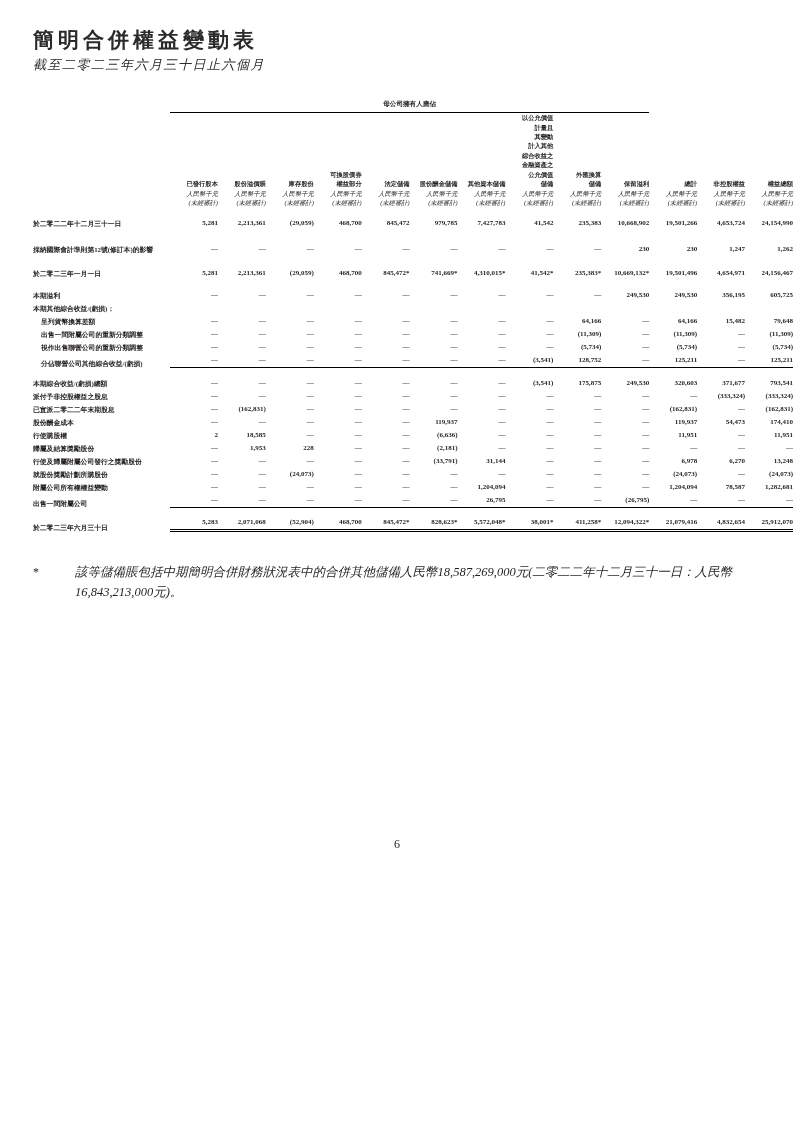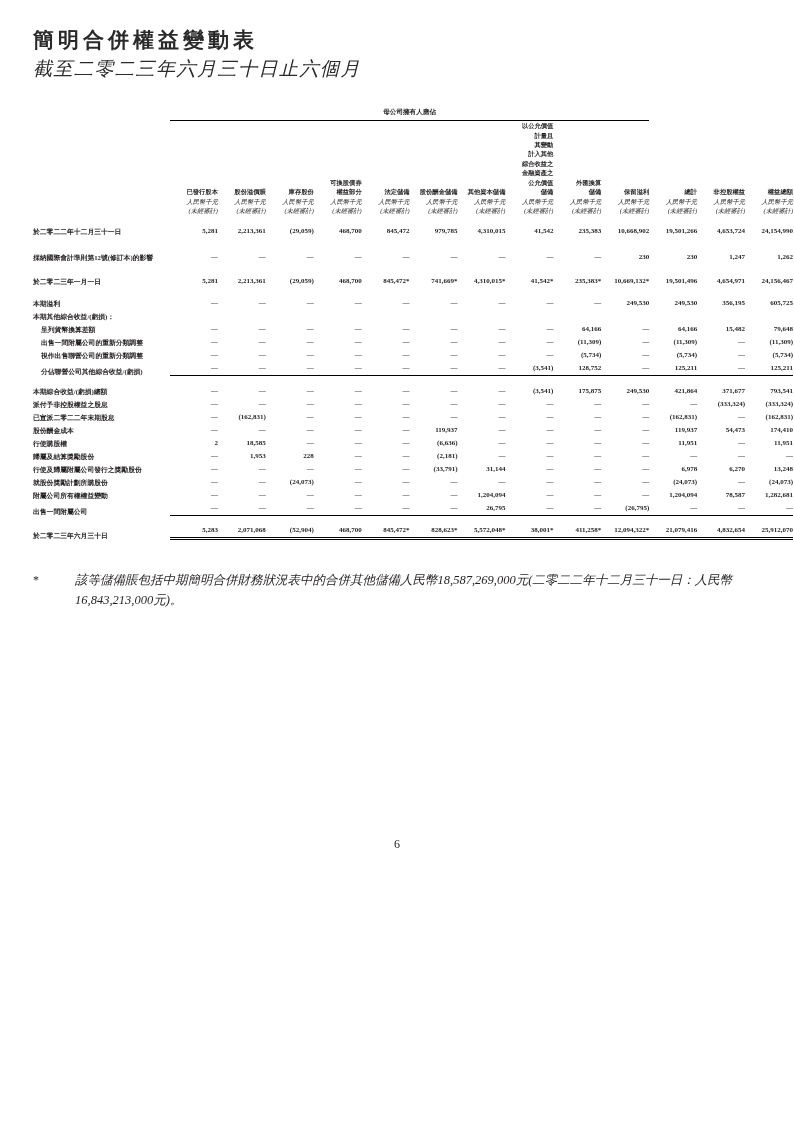--- a/index.html
+++ b/index.html
@@ -3,21 +3,21 @@
 <meta charset="utf-8">
 <style>
   html,body{margin:0;padding:0;background:#fff;}
   .page{position:relative;width:794px;height:890px;background:#fff;overflow:hidden;
         font-family:"Liberation Serif",serif;color:#231f20;}
   .content{padding:28px 0 0 33px;}
 
   
   .doc-title{font-family:"DejaVu Sans","Liberation Sans",sans-serif;font-weight:bold;
              font-size:21px;letter-spacing:4px;color:#2a2a2a;line-height:1.15;}
-  .doc-subtitle{font-style:italic;font-size:19px;letter-spacing:1.5px;margin-top:4px;color:#2a2a2a;}
+  .doc-subtitle{font-style:italic;font-size:13px;letter-spacing:1.5px;margin-top:4px;color:#2a2a2a;}
 
   
   .tbl{width:760px;margin-top:26px;}
   .trow{display:grid;grid-template-columns:137px repeat(13,1fr);align-items:end;}
   .span-head{grid-column:2/12;text-align:center;font-size:6.6px;font-weight:bold;
              border-bottom:1.4px solid #000;padding-bottom:3px;}
   .hcell{display:flex;flex-direction:column;justify-content:flex-end;align-items:flex-end;
          font-size:6.3px;line-height:1.5;text-align:right;}
   .hcell .t{font-weight:bold;white-space:nowrap;}
   .hcell .u,.hcell .a{font-style:italic;white-space:nowrap;}
@@ -128,21 +128,21 @@
         </div>
       <div id="tbody">
           <div class="trow" style="margin-bottom: 17px; margin-top: 11px;">
             <div class="labelcell">於二零二二年十二月三十一日</div>
             <div class="vcell">5,281</div>
             <div class="vcell">2,213,361</div>
             <div class="vcell">(29,059)</div>
             <div class="vcell">468,700</div>
             <div class="vcell">845,472</div>
             <div class="vcell">979,785</div>
-            <div class="vcell">4,310,015</div>
+            <div class="vcell">7,427,783</div>
             <div class="vcell">41,542</div>
             <div class="vcell">235,383</div>
             <div class="vcell">10,668,902</div>
             <div class="vcell">19,501,266</div>
             <div class="vcell">4,653,724</div>
             <div class="vcell">24,154,990</div>
           </div>
           <div class="trow" style="margin-bottom: 15px;">
             <div class="labelcell">採納國際會計準則第12號(修訂本)的影響</div>
             <div class="vcell">—</div>
@@ -276,21 +276,21 @@
             <div class="vcell">—</div>
             <div class="vcell">—</div>
             <div class="vcell">—</div>
             <div class="vcell">—</div>
             <div class="vcell">—</div>
             <div class="vcell">—</div>
             <div class="vcell">—</div>
             <div class="vcell">(3,541)</div>
             <div class="vcell">175,875</div>
             <div class="vcell">249,530</div>
-            <div class="vcell">421,864</div>
+            <div class="vcell">320,603</div>
             <div class="vcell">371,677</div>
             <div class="vcell">793,541</div>
           </div>
           <div class="trow" style="margin-bottom: 4px;">
             <div class="labelcell">派付予非控股權益之股息</div>
             <div class="vcell">—</div>
             <div class="vcell">—</div>
             <div class="vcell">—</div>
             <div class="vcell">—</div>
             <div class="vcell">—</div>

